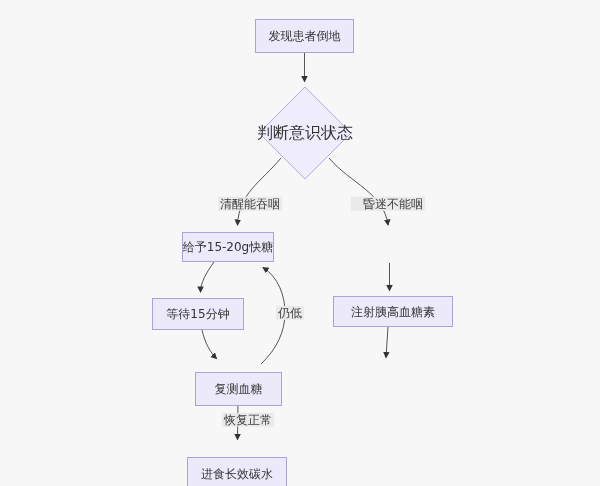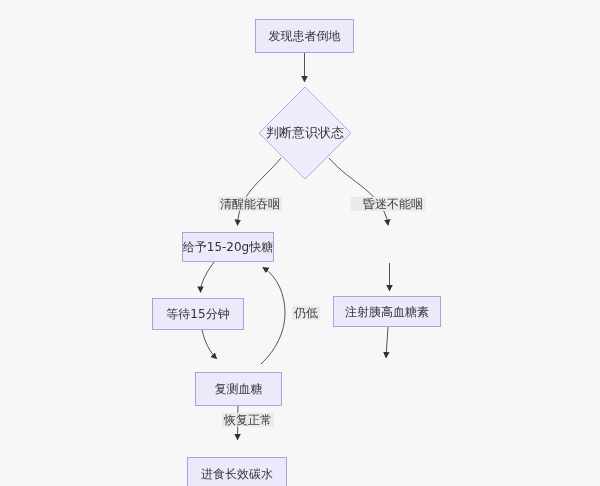--- a/index.html
+++ b/index.html
@@ -20,21 +20,21 @@
     color: #333;
     font-size: 12px;
     line-height: 1;
     text-align: right;
     box-sizing: border-box;
     white-space: nowrap;
   }
   .diamond-label {
     position: absolute;
     transform: translate(-50%, -50%);
-    color: #333; font-size: 13px; white-space: nowrap;
+    color: #333; font-size: 16px; white-space: nowrap;
   }
   .edge-label {
     position: absolute;
     transform: translate(-50%, -50%);
     background: rgba(232,232,232,0.92);
     color: #404040;
     font-size: 12px;
     line-height: 1.2;
     padding: 0 2px;
     white-space: nowrap;
@@ -63,32 +63,32 @@
       <path d="M202,330 C205,343 210,352 216.5,358.5" marker-end="url(#arrow)"></path>
       <path d="M261,364 C277,349 285,331 285,313 C285,295 278,277 263,267.5" marker-end="url(#arrow)"></path>
       <path d="M389.5,263 L389.5,290.5" marker-end="url(#arrow)"></path>
       <path d="M388,327 L386,357.5" marker-end="url(#arrow)"></path>
       <path d="M238,398 L237.5,439.5" marker-end="url(#arrow)"></path>
     </g>
   </svg>
 
   <div class="edge-label" style="left:238px; top:204px;">清醒能吞咽</div>
   <div class="edge-label" style="left:376px; top:204px;padding-left:12px;">昏迷不能咽</div>
-  <div class="edge-label" style="left:294px; top:313px;text-align:center;">仍低</div>
+  <div class="edge-label" style="left:278px; top:313px;text-align:center;">仍低</div>
   <div class="edge-label" style="left:236px; top:420px;">恢复正常</div>
 
   <div class="node" style="left:255px; top:19px; width:99px; height:34px;">发现患者倒地</div>
 
   <div class="diamond-label" style="left:305px; top:133px;">判断意识状态</div>
 
   <div class="node" style="left:182px; top:232px; width:92px; height:30px;">给予15-20g快糖</div>
 
 
   <div class="node" style="left:152px; top:298px; width:92px; height:32px;">等待15分钟</div>
 
-  <div class="node" style="left:333px; top:296px; width:108px; height:31px;">注射胰高血糖素</div>
+  <div class="node" style="left:333px; top:296px; width:120px; height:31px;">注射胰高血糖素</div>
 
   <div class="node" style="left:195px; top:372px; width:87px; height:34px;">复测血糖</div>
 
 
   <div class="node" style="left:187px; top:457px; width:100px; height:33px;">进食长效碳水</div>
 
 </div>
 
 </body></html>

